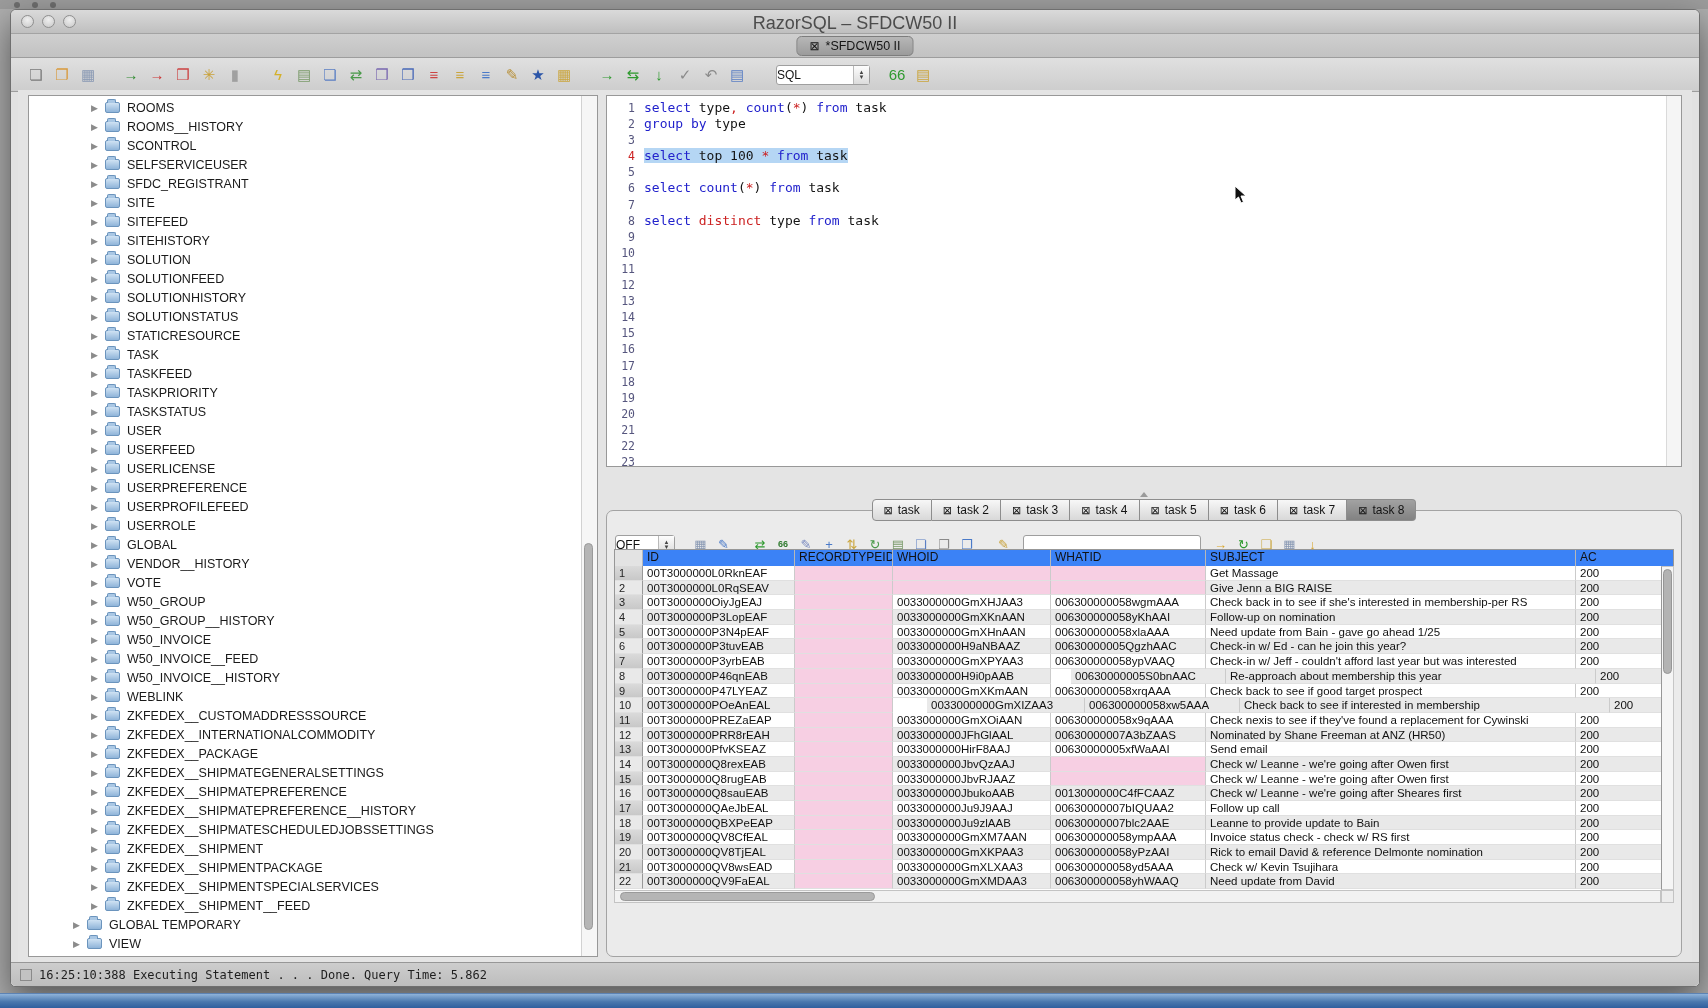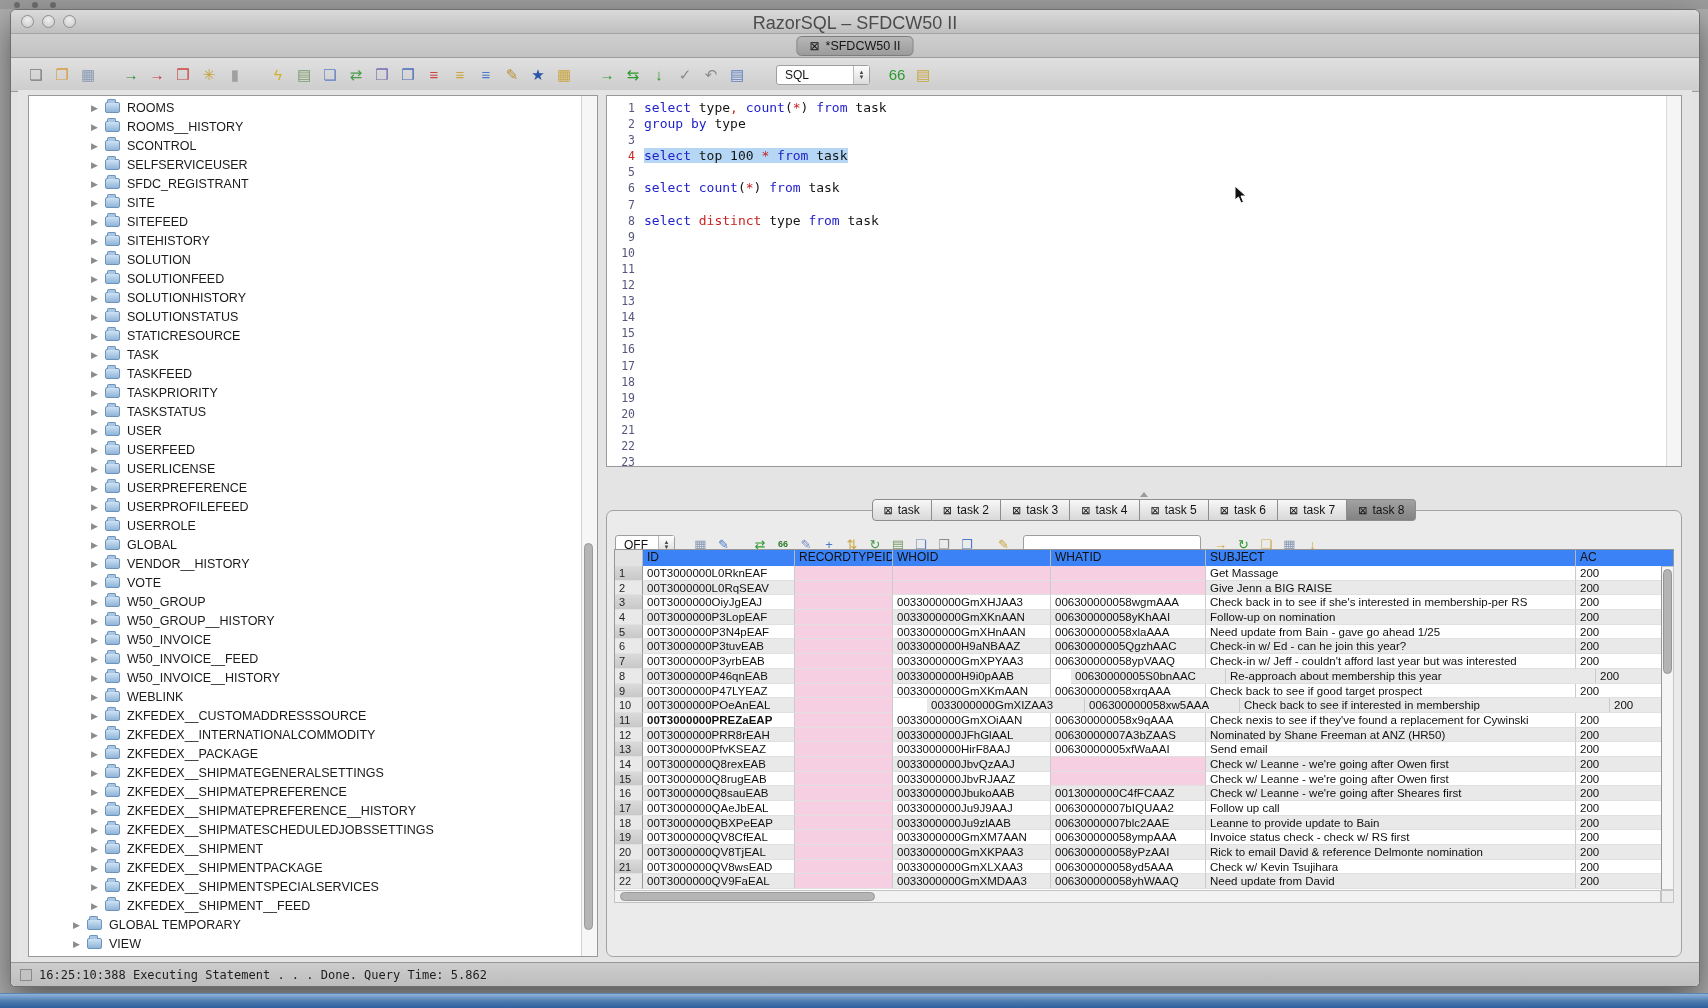--- a/index.html
+++ b/index.html
@@ -31,21 +31,21 @@
   .doc-tab .x{font-size:12px;color:#111;}
   
   .toolbar{position:relative;height:33px;background:linear-gradient(#e0e0e0,#cdcdcd);
            border-bottom:1px solid #9d9d9d;display:flex;align-items:center;padding:0 12px;}
   .tbi{width:20px;height:20px;margin:0 3px;display:flex;align-items:center;justify-content:center;
        font-size:15px;line-height:20px;cursor:default;}
   .tbi.gap{margin-left:20px;}
   .mode-select,.limit-select{display:flex;align-items:center;background:#fff;
        border:1px solid #9f9f9f;border-radius:3px;height:20px;box-sizing:border-box;}
   .mode-select{width:94px;margin-left:26px;}
-  .mode-select .lbl,.limit-select .lbl{flex:1;padding-left:8px;font-size:12px;color:#111;}
+  .mode-select .lbl,.limit-select .lbl{flex:1;font-size:12px;color:#111;}
   .stepper{width:15px;align-self:stretch;border-left:1px solid #b9b9b9;display:flex;flex-direction:column;
            align-items:center;justify-content:center;background:linear-gradient(#fdfdfd,#dcdcdc);}
   .stepper span{font-size:6px;line-height:5px;color:#444;}
   .tb-right{display:flex;align-items:center;margin-left:14px;}
   
   .content{position:absolute;top:80px;bottom:24px;left:7px;right:7px;background:#e4e4e4;}
   
   .tree-panel{position:absolute;left:10px;top:5px;width:570px;bottom:5px;background:#fff;
               border:1px solid #989898;box-sizing:border-box;}
   .tree-rows{position:absolute;left:0;top:2px;right:15px;bottom:0;overflow:hidden;}
@@ -637,21 +637,21 @@
                 <div class="gc rn" style="flex: 0 0 28px;">10</div>
                 <div class="gc" style="flex: 0 0 152px;">00T3000000POeAnEAL</div>
                 <div class="gc nul" style="flex: 0 0 98px;"></div>
                 <div class="gc" style="flex: 0 0 158px; margin-left: 34px;">0033000000GmXIZAA3</div>
                 <div class="gc" style="flex: 0 0 155px;">006300000058xw5AAA</div>
                 <div class="gc" style="flex: 0 0 370px;">Check back to see if interested in membership</div>
                 <div class="gc" style="flex: 1 1 0%; border-right: none;">200</div>
               </div>
               <div class="grid-row">
                 <div class="gc rn" style="flex: 0 0 28px;">11</div>
-                <div class="gc" style="flex: 0 0 152px; font-weight: bold;">00T3000000PREZaEAP</div>
+                <div class="gc" style="flex: 0 0 152px;">00T3000000PREZaEAP</div>
                 <div class="gc nul" style="flex: 0 0 98px;"></div>
                 <div class="gc" style="flex: 0 0 158px;">0033000000GmXOiAAN</div>
                 <div class="gc" style="flex: 0 0 155px;">006300000058x9qAAA</div>
                 <div class="gc" style="flex: 0 0 370px;">Check nexis to see if they've found a replacement for Cywinski</div>
                 <div class="gc" style="flex: 1 1 0%; border-right: none;">200</div>
               </div>
               <div class="grid-row alt">
                 <div class="gc rn" style="flex: 0 0 28px;">12</div>
                 <div class="gc" style="flex: 0 0 152px;">00T3000000PRR8rEAH</div>
                 <div class="gc nul" style="flex: 0 0 98px;"></div>

